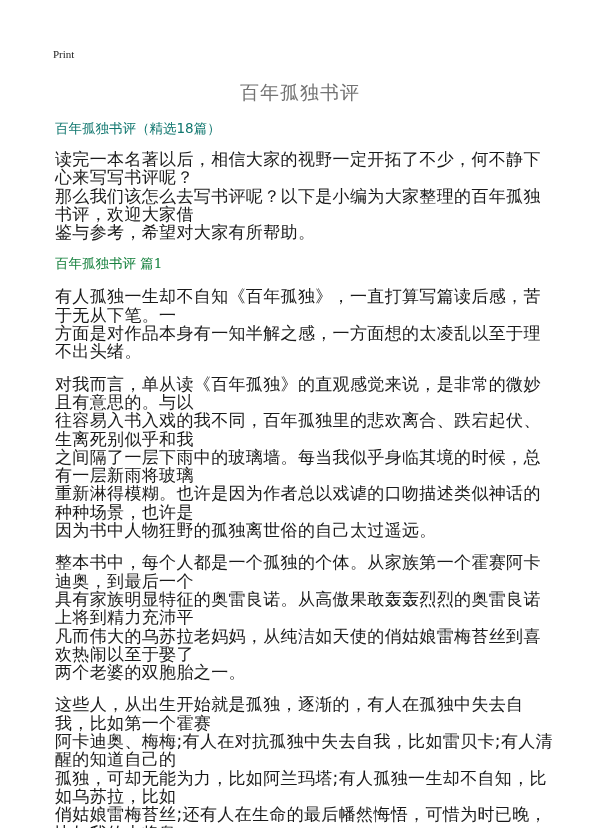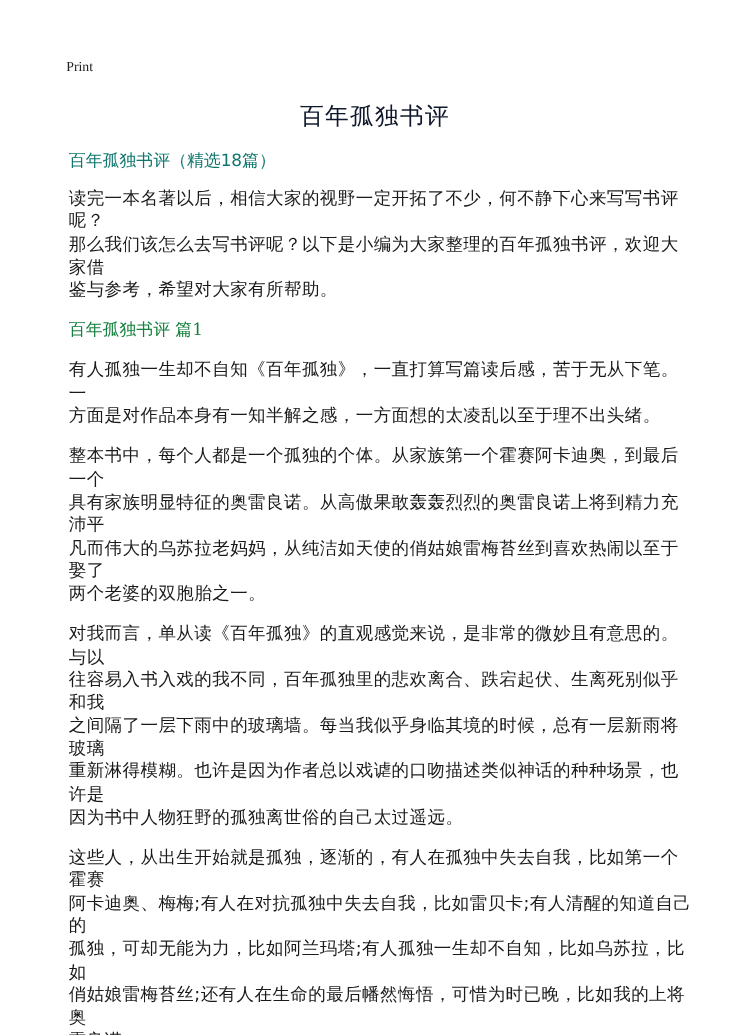--- a/index.html
+++ b/index.html
@@ -29,39 +29,39 @@
     color: #222;
   }
   .doc-title {
     position: absolute;
     left: 0;
     width: 600px;
     top: 80px;
     text-align: center;
     font-size: 19px;
     letter-spacing: 1px;
-    color: #0f172a;
+    color: #737373;
     margin: 0;
     font-weight: normal;
   }
   .subtitle {
     position: absolute;
     left: 55px;
     top: 120px;
     font-size: 13.5px;
     color: #0f766e;
   }
   .content {
     position: absolute;
     left: 55px;
     width: 500px;
     top: 150px;
   }
   .para {
-    font-size: 14px;
+    font-size: 17px;
     line-height: 18.3px;
     margin: 0 0 14px 0;
     color: #1a1a1a;
     white-space: pre-line;
     letter-spacing: 0.35px;
   }
   .section-heading {
     font-family: "DejaVu Serif", "Liberation Serif", serif;
     font-weight: normal;
     font-size: 13.5px;
@@ -77,29 +77,29 @@
   <h1 class="doc-title">百年孤独书评</h1>
   <div class="subtitle">百年孤独书评（精选18篇）</div>
 
   <div class="content">
     <p class="para">读完一本名著以后，相信大家的视野一定开拓了不少，何不静下心来写写书评呢？
 那么我们该怎么去写书评呢？以下是小编为大家整理的百年孤独书评，欢迎大家借
 鉴与参考，希望对大家有所帮助。</p>
     <h2 class="section-heading">百年孤独书评 篇1</h2>
     <p class="para">有人孤独一生却不自知《百年孤独》，一直打算写篇读后感，苦于无从下笔。一
 方面是对作品本身有一知半解之感，一方面想的太凌乱以至于理不出头绪。</p>
-    <p class="para">整本书中，每个人都是一个孤独的个体。从家族第一个霍赛阿卡迪奥，到最后一个
-具有家族明显特征的奥雷良诺。从高傲果敢轰轰烈烈的奥雷良诺上将到精力充沛平
-凡而伟大的乌苏拉老妈妈，从纯洁如天使的俏姑娘雷梅苔丝到喜欢热闹以至于娶了
-两个老婆的双胞胎之一。</p>
     <p class="para">对我而言，单从读《百年孤独》的直观感觉来说，是非常的微妙且有意思的。与以
 往容易入书入戏的我不同，百年孤独里的悲欢离合、跌宕起伏、生离死别似乎和我
 之间隔了一层下雨中的玻璃墙。每当我似乎身临其境的时候，总有一层新雨将玻璃
 重新淋得模糊。也许是因为作者总以戏谑的口吻描述类似神话的种种场景，也许是
 因为书中人物狂野的孤独离世俗的自己太过遥远。</p>
+    <p class="para">整本书中，每个人都是一个孤独的个体。从家族第一个霍赛阿卡迪奥，到最后一个
+具有家族明显特征的奥雷良诺。从高傲果敢轰轰烈烈的奥雷良诺上将到精力充沛平
+凡而伟大的乌苏拉老妈妈，从纯洁如天使的俏姑娘雷梅苔丝到喜欢热闹以至于娶了
+两个老婆的双胞胎之一。</p>
     <p class="para">这些人，从出生开始就是孤独，逐渐的，有人在孤独中失去自我，比如第一个霍赛
 阿卡迪奥、梅梅;有人在对抗孤独中失去自我，比如雷贝卡;有人清醒的知道自己的
 孤独，可却无能为力，比如阿兰玛塔;有人孤独一生却不自知，比如乌苏拉，比如
 俏姑娘雷梅苔丝;还有人在生命的最后幡然悔悟，可惜为时已晚，比如我的上将奥
 雷良诺。</p>
 
   </div>
 </div>
 
 </body></html>

